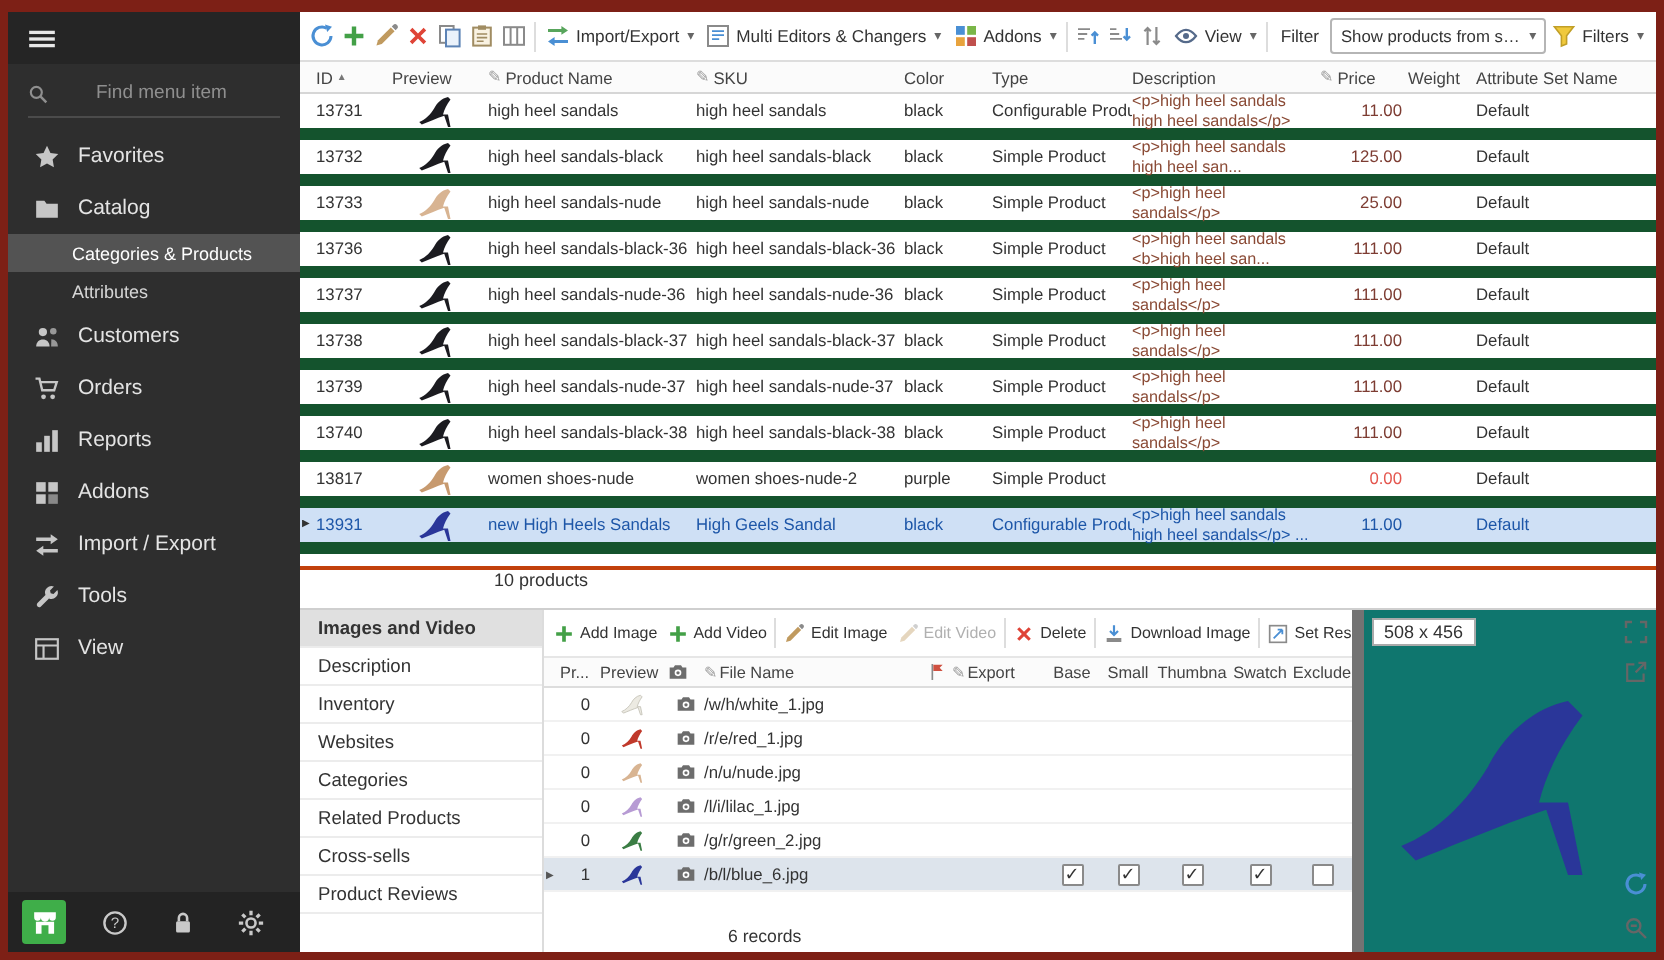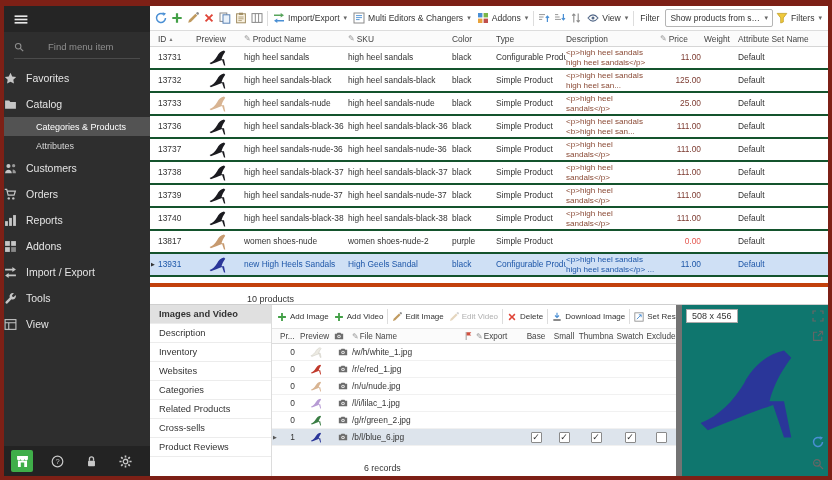--- a/index.html
+++ b/index.html
@@ -8,21 +8,21 @@
   button{font:inherit;color:inherit;background:none;border:none;display:inline-flex;align-items:center;cursor:pointer;white-space:nowrap}
   .ic{display:inline-flex;width:12px;height:12px;flex:none}
   .ic svg{width:100%;height:100%;display:block}
   .ic-sm{width:10px;height:10px}
   
   .sidebar{width:146px;background:#2e2e2e;display:flex;flex-direction:column;flex:none;color:#ddd;overflow:hidden}
   .sb-top{height:26px;background:#252525;display:flex;align-items:center;padding-left:10px;flex:none}
   .sb-search{height:24px;margin:3px 10px 4px;display:flex;align-items:center;gap:24px;border-bottom:1px solid #4b4b4b;color:#8f8f8f;font-size:9.5px;flex:none}
   .sb-search .ic{width:10px;height:10px;color:#8f8f8f}
   .sb-nav{flex:1;overflow:hidden;padding-top:2px}
-  .sb-item{height:26px;display:flex;align-items:center;gap:9px;font-size:10.5px;color:#e4e4e4}
+  .sb-item{height:26px;display:flex;align-items:center;gap:9px;padding-left:13px;font-size:10.5px;color:#e4e4e4}
   .sb-item .ic{width:13px;height:13px;color:#c6c6c6}
   .sb-sub{height:19px;display:flex;align-items:center;padding-left:32px;font-size:9px;color:#d6d6d6}
   .sb-sub.sel{background:#535353;color:#fff}
   .sb-bottom{height:30px;background:#232323;display:flex;align-items:center;padding:0 14px 0 7px;justify-content:space-between;flex:none}
   .sb-fbtn{width:20px;height:20px;display:flex;align-items:center;justify-content:center;color:#c9c9c9;padding:0}
   .sb-fbtn .ic{width:13px;height:13px}
   .sb-fbtn.accent{background:#3fae49;border-radius:2px;color:#fff;width:22px;height:22px}
   
   .main{flex:1;display:flex;flex-direction:column;min-width:0;background:#fff}
   .toolbar{height:25px;flex:none;display:flex;align-items:center;padding:0 3px;border-bottom:1px solid #ddd;font-size:8.6px;color:#333;white-space:nowrap;overflow:hidden;background:#fff}
@@ -34,35 +34,35 @@
   .tb-label{margin:0 6px 0 4px}
   .tb-select{height:18px;border:1px solid #b5b5b5;border-radius:2px;display:flex;align-items:center;gap:3px;padding:0 4px;flex:0 1 170px;min-width:70px;overflow:hidden;font-size:8.4px}
   .tb-select .val{overflow:hidden;text-overflow:ellipsis;white-space:nowrap}
   
   .pgrid-head,.prow{display:grid;grid-template-columns:8px 38px 48px 104px 104px 44px 70px 94px 44px 34px 78px;align-items:center}
   .pgrid-head{height:16px;background:#fbfbfb;border-bottom:1px solid #d6d6d6;font-size:8.4px;color:#444;flex:none}
   .pgrid-head .c{display:flex;align-items:center;gap:2px;overflow:hidden;white-space:nowrap;padding-right:3px;min-width:0}
   .pencil{font-size:8px;color:#999}
   .sortmark{font-size:5px;color:#777}
   .pgrid-body{height:236px;flex:none;overflow:hidden}
-  .prow{height:23px;border-bottom:2px solid #14532d;font-size:8.4px;color:#333}
+  .prow{height:23px;border-bottom:6px solid #14532d;font-size:8.4px;color:#333}
   .prow .c{overflow:hidden;white-space:nowrap;padding-right:3px;line-height:1.15;min-width:0}
   .prow .marker,.irow .marker{font-size:5px;color:#555;padding-left:1px}
   .center{display:flex;justify-content:center;align-items:center}
   .right{text-align:right;padding-right:5px}
   .prow .desc{white-space:normal;font-size:8.1px;color:#8a4a35;max-height:20px}
   .prow .price{color:#7d3c32}
   .prow .price.zero{color:#e4574f}
   .prow.sel{background:#cfe0f5}
   .prow.sel .c{color:#1d56a8}
   .prow.sel .marker{color:#333}
   .shoe{display:inline-flex;width:30px;height:20px}
   .shoe svg{width:100%;height:100%}
   .shoe-sm{width:22px;height:13px}
-  .pgrid-footer{height:22px;flex:none;border-top:4px solid #c2410c;border-bottom:1px solid #cfcfcf;display:flex;align-items:flex-end;padding-left:97px;font-size:9px;color:#333;background:#fff}
+  .pgrid-footer{height:22px;flex:none;border-top:2px solid #c2410c;border-bottom:1px solid #cfcfcf;display:flex;align-items:flex-start;padding-left:97px;font-size:9px;color:#333;background:#fff}
   
   .detail{flex:1;display:flex;min-height:0;overflow:hidden}
   .dtabs{width:122px;flex:none;border-right:1px solid #dcdcdc;font-size:9.3px;color:#333;overflow:hidden;background:#fff}
   .tab{height:19px;display:flex;align-items:center;padding-left:9px;border-bottom:1px solid #ececec;overflow:hidden;white-space:nowrap}
   .tab.active{background:#e0e0e0;font-weight:bold}
   .ipanel{flex:1;display:flex;flex-direction:column;min-width:0;border-right:6px solid #737373;background:#fff}
   .img-toolbar{height:24px;flex:none;display:flex;align-items:center;gap:1px;padding:0 3px;border-bottom:1px solid #e6e6e6;font-size:8px;color:#333;white-space:nowrap;overflow:hidden}
   .img-toolbar .tbtn{gap:3px;padding:1px 2px}
   .img-toolbar .tbtn .ic{width:10px;height:10px}
   .img-toolbar .tbtn.disabled{color:#b0b0b0;cursor:default}

